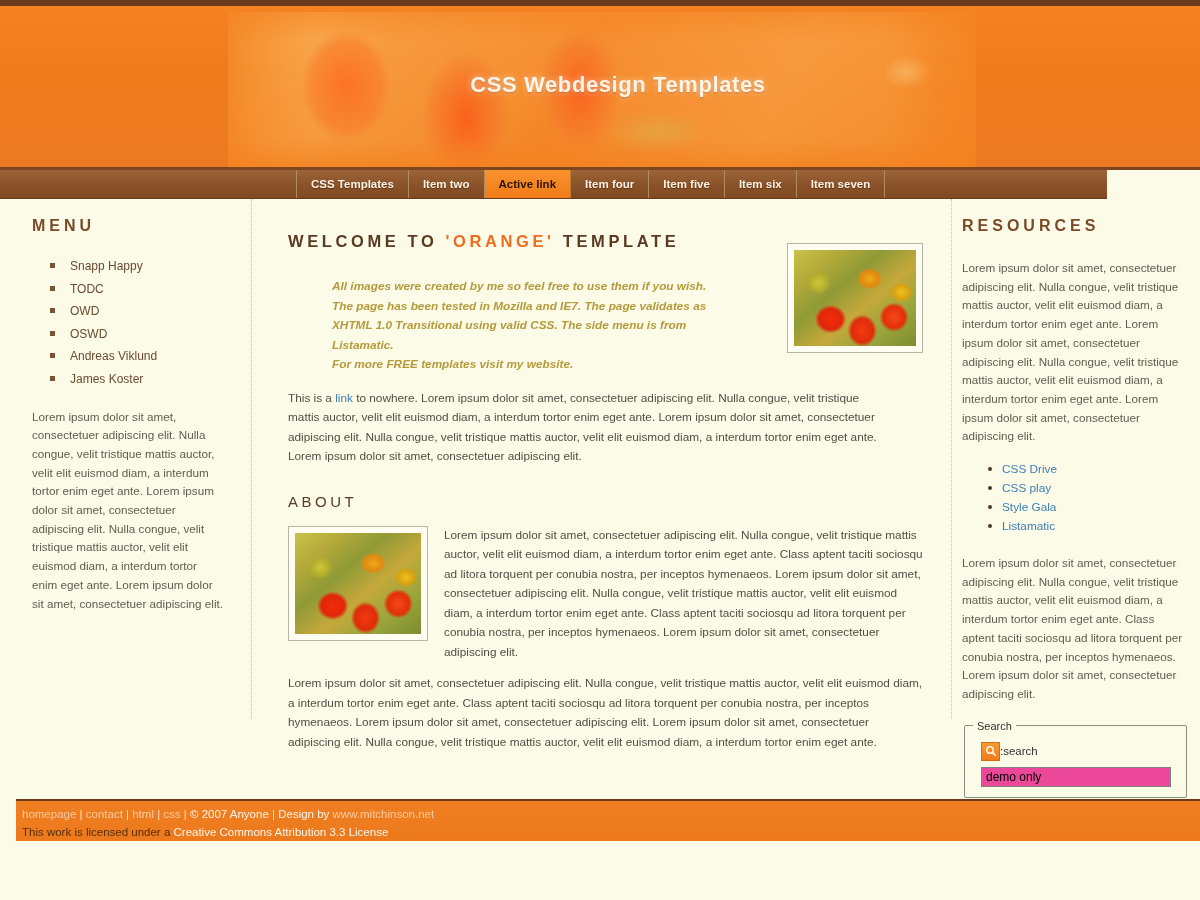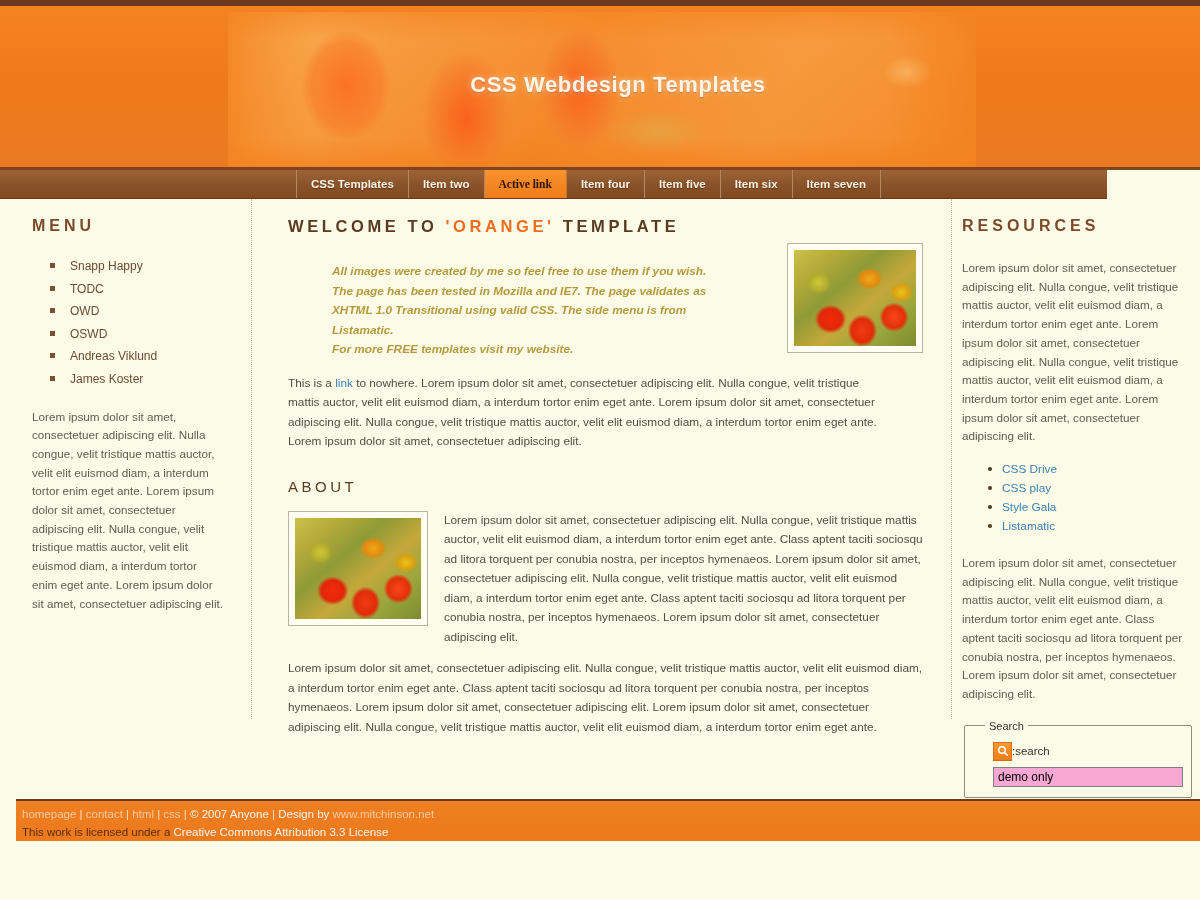--- a/index.html
+++ b/index.html
@@ -102,42 +102,41 @@
     text-shadow: 0 1px 1px rgba(60,25,5,0.55);
   }
   .nav-item:first-child {
     border-left: 1px solid #b08a63;
   }
   .nav-item.active {
     background: linear-gradient(to bottom, #f9922e 0%, #f07c18 100%);
     color: #2e1405;
     text-shadow: none;
     border-right: 1px solid #c07a32;
-    font-family: Liberation Serif, serif;
   }
 
   
   #content {
     position: relative;
     width: 1200px;
     height: 680px;
     display: flex;
     background: #fbfbe7;
   }
   #left-col {
     width: 252px;
     box-sizing: border-box;
     padding: 18px 26px 0 32px;
     border-right: 1px dotted #c9bfa0;
     height: 520px;
   }
   #center-col {
     width: 700px;
     box-sizing: border-box;
-    padding: 18px 28px 0 36px;
+    padding: 33px 28px 0 36px;
     border-right: 1px dotted #c9bfa0;
     height: 520px;
     position: relative;
   }
   #right-col {
     width: 247px;
     box-sizing: border-box;
     padding: 18px 10px 0 10px;
   }
 
@@ -291,21 +290,21 @@
     left: 0;
     top: 7px;
     width: 4px;
     height: 4px;
     border-radius: 50%;
     background: #4a3a22;
   }
   #search-box {
     margin: 16px 2px 0 2px;
     border: 1px solid #8d8d80;
-    padding: 6px 8px 10px 20px;
+    padding: 6px 8px 10px 8px;
     border-radius: 2px;
   }
   #search-legend {
     font-size: 11px;
     color: #333;
     padding: 0 4px;
   }
   #search-row {
     display: flex;
     align-items: center;
@@ -329,21 +328,21 @@
   }
   #search-input {
     display: block;
     width: 190px;
     margin-left: 8px;
     padding: 2px 4px;
     font-family: "Liberation Sans", sans-serif;
     font-size: 12px;
     color: #000;
     border: 1px solid #7f7f7f;
-    background: #f9a8d4;
+    background: #ec4899;
     box-sizing: border-box;
   }
 
   
   #footer {
     position: absolute;
     left: 16px;
     top: 799px;
     width: 1200px;
     height: 42px;

